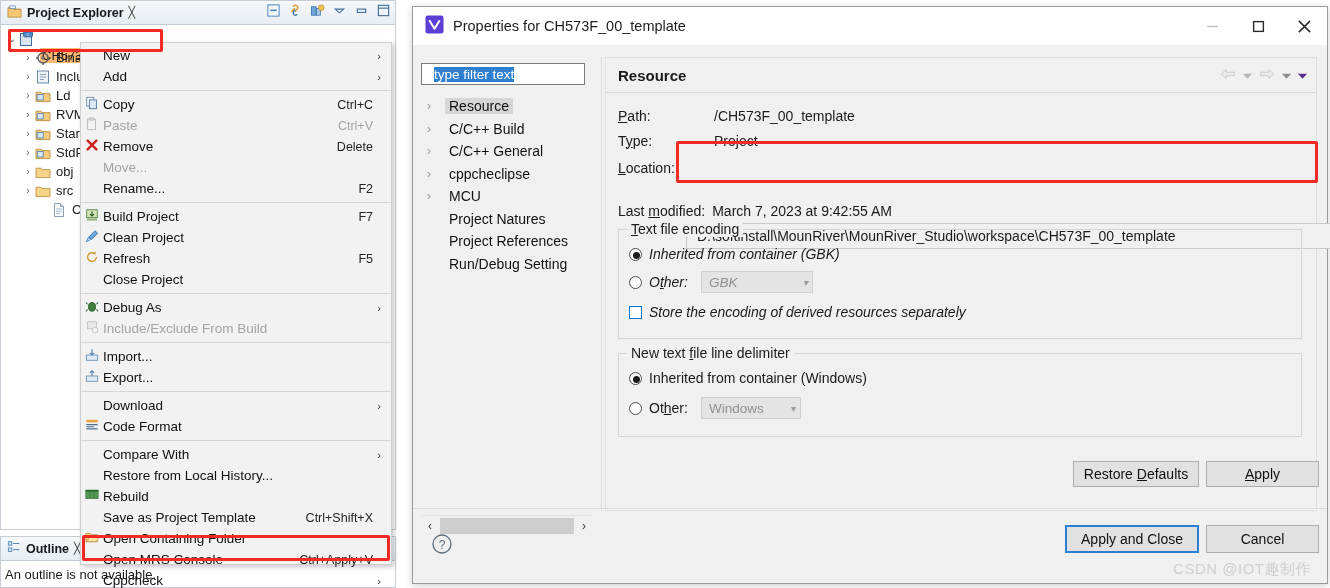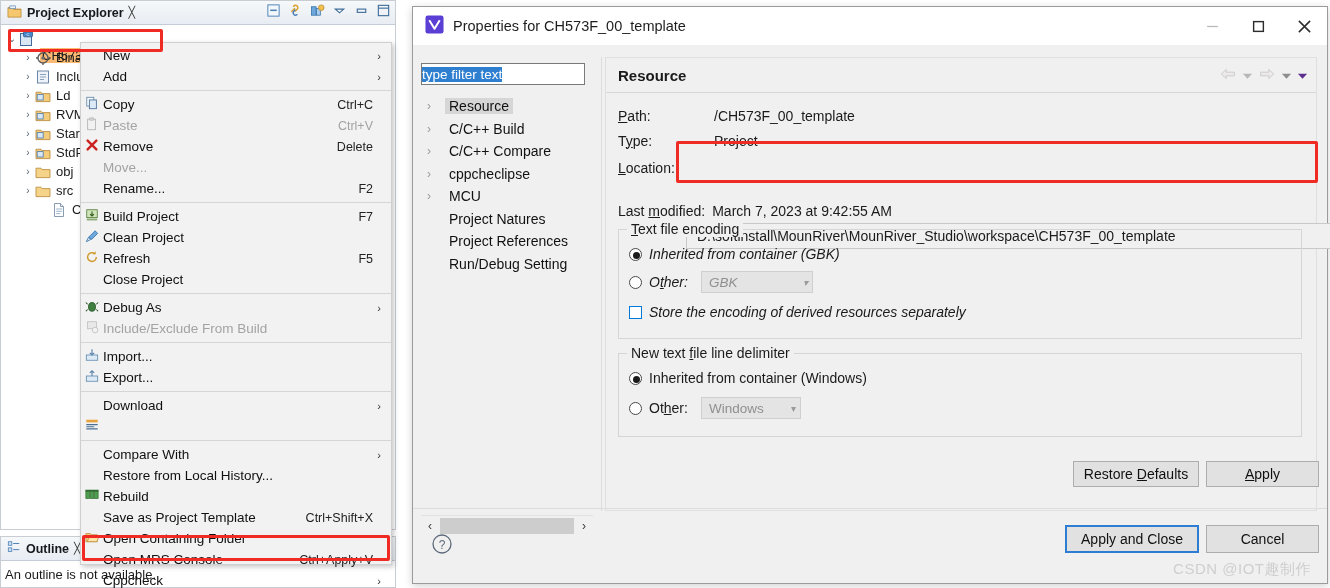--- a/index.html
+++ b/index.html
@@ -78,21 +78,21 @@
   .win-btns { position:absolute; right:0; top:0; height:38px; display:flex; }
   .win-btn { width:46px; height:38px; display:flex; align-items:center; justify-content:center; }
   .win-btn svg { display:block; }
 
   #dlg-body { position:absolute; left:0; top:38px; right:0; bottom:0; background:#f0f0f0; }
 
   
   #filter-input {
     position:absolute; left:8px; top:18px; width:164px; height:22px;
     border:1px solid #7a7a7a; background:#fff; font-size:13.5px;
-    display:flex; align-items:center; padding-left:0;
+    display:flex; align-items:center; padding-left:12px;
   }
   #filter-input .sel { background:#2f7fd1; color:#fff; }
   #nav-pane {
     position:absolute; left:8px; top:46px; width:172px; bottom:72px;
     background:#f0f0f0;
   }
   #nav-tree { padding-top:4px; }
   .nav-row { display:flex; align-items:center; height:22.5px; font-size:14px; color:#111; padding-left:6px; }
   .nav-row .nav-arrow { width:18px; color:#9a9a9a; font-size:12px; flex:0 0 18px; }
   .nav-row .nav-label { padding:0 4px; }
@@ -445,20 +445,21 @@
             <span class="mi-icon"></span>
             <span class="mi-label">Download</span>
             <span class="mi-accel"></span>
             <span class="mi-sub">›</span>
           </div>
           <div class="mi">
             <span class="mi-icon"><svg width="14" height="14" viewBox="0 0 16 16">
                 <rect x="1.5" y="2" width="13" height="3" fill="#e8a33d"></rect>
                 <path d="M1.5 7.5h13M1.5 10h9M1.5 12.5h13" stroke="#4a6f93" stroke-width="1.3"></path>
               </svg></span>
+            <span class="mi-label">Code Format</span>
             <span class="mi-accel"></span>
             <span class="mi-sub"></span>
           </div>
           <div class="msep"></div>
           <div class="mi">
             <span class="mi-icon"></span>
             <span class="mi-label">Compare With</span>
             <span class="mi-accel"></span>
             <span class="mi-sub">›</span>
           </div>
@@ -553,21 +554,21 @@
             <div class="nav-row selected">
               <span class="nav-arrow">›</span>
               <span class="nav-label">Resource</span>
             </div>
             <div class="nav-row">
               <span class="nav-arrow">›</span>
               <span class="nav-label">C/C++ Build</span>
             </div>
             <div class="nav-row">
               <span class="nav-arrow">›</span>
-              <span class="nav-label">C/C++ Compare</span>
+              <span class="nav-label">C/C++ General</span>
             </div>
             <div class="nav-row">
               <span class="nav-arrow">›</span>
               <span class="nav-label">cppcheclipse</span>
             </div>
             <div class="nav-row">
               <span class="nav-arrow">›</span>
               <span class="nav-label">MCU</span>
             </div>
             <div class="nav-row noarrow">

